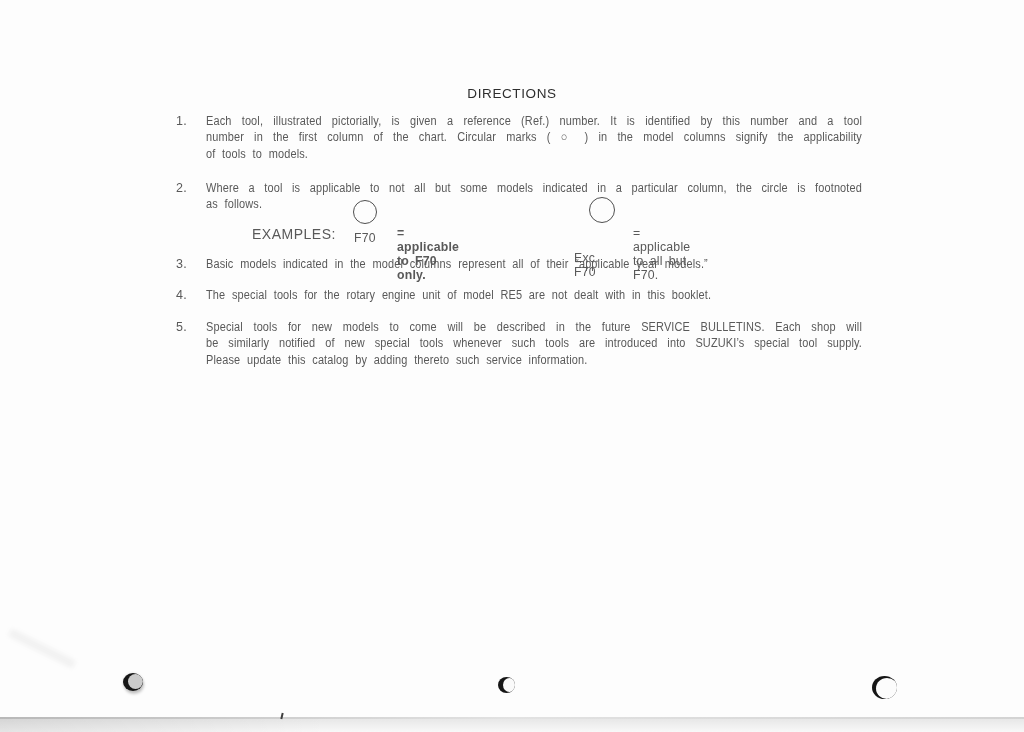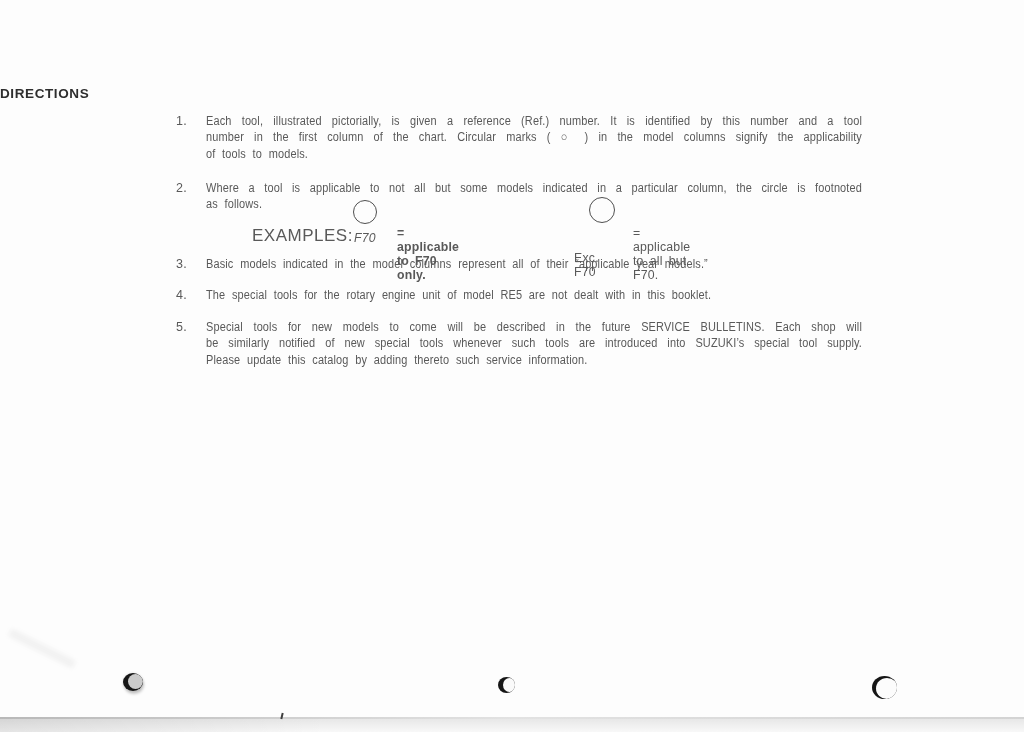--- a/index.html
+++ b/index.html
@@ -12,22 +12,23 @@
   }
   .page {
     position: absolute; inset: 0;
     background: #fdfdfd;
     overflow: hidden;
   }
   .doc-title {
     position: absolute;
     top: 86px; left: 0; width: 1024px;
     margin: 0;
+    text-align: center;
     font-size: 13.5px;
-    font-weight: bold;
+    font-weight: normal;
     letter-spacing: 0.6px;
     color: #2e2e2e;
   }
   .item {
     position: absolute;
     left: 176px;
     color: #595959;
     font-size: 12.5px;
     line-height: 16.3px;
   }
@@ -48,35 +49,35 @@
   .line.plain { text-align: left; text-align-last: left; word-spacing: 4px; }
   .item-1 { top: 113px; }
   .item-2 { top: 180px; }
   .item-3 { top: 256px; }
   .item-4 { top: 287px; }
   .item-5 { top: 319px; }
 
   .examples { position: absolute; left: 0; top: 0; color: #595959; }
   .ex-label {
     position: absolute; left: 252px; top: 226px;
-    font-size: 17px; letter-spacing: 0.5px;
+    font-size: 14px; letter-spacing: 0.5px;
   }
   .circle-mark {
     position: absolute;
     border: 1.4px solid #4f4f4f;
     border-radius: 50%;
     background: transparent;
   }
   .circle-1 { left: 353px; top: 200px; width: 22px; height: 22px; }
   .circle-2 { left: 589px; top: 197px; width: 24px; height: 24px; }
   .mark-label {
     position: absolute;
     font-size: 12.2px; letter-spacing: 0.3px;
   }
-  .mark-label-1 { left: 342px; top: 231px; width: 46px; text-align: center; font-style: italic; }
+  .mark-label-1 { left: 342px; top: 231px; width: 46px; text-align: center; }
   .mark-label-2 { left: 574px; top: 231px; margin-top: 20px; }
   .ex-meaning {
     position: absolute; top: 226px;
     font-size: 12.3px; letter-spacing: 0.2px; word-spacing: 2.5px;
   }
   .ex-meaning-1 { left: 397px; font-weight: bold; }
   .ex-meaning-2 { left: 633px; }
 
   
   .hole {

